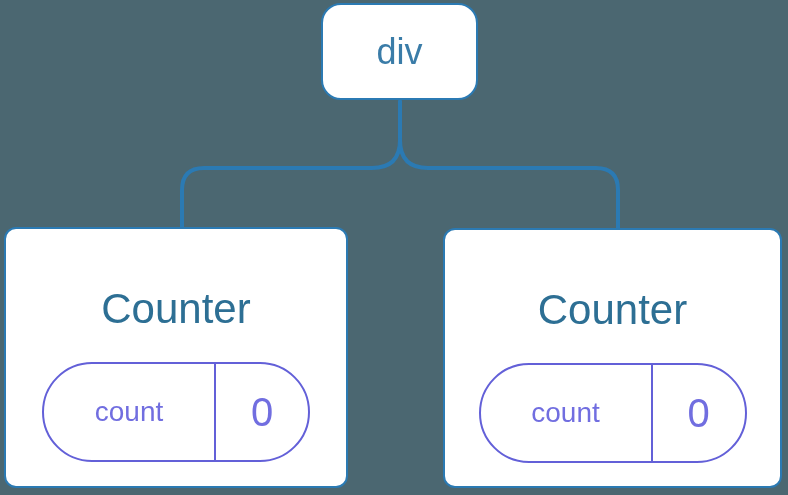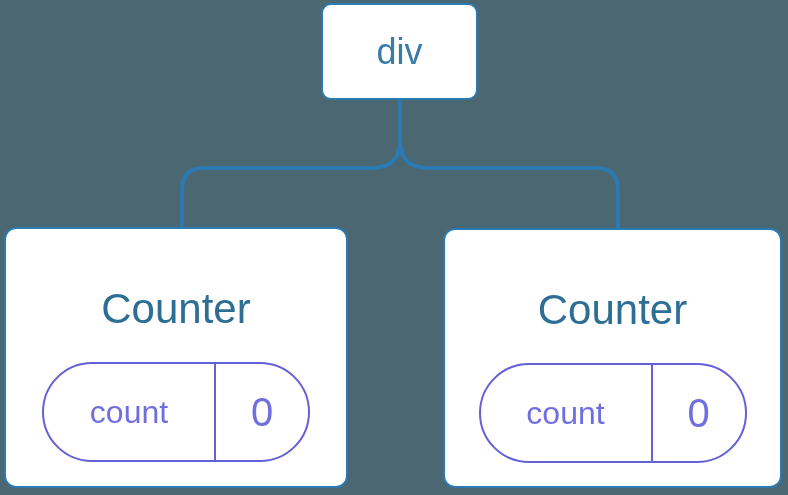--- a/index.html
+++ b/index.html
@@ -30,21 +30,21 @@
   }
   .node-root {
     position: absolute;
     left: 321px;
     top: 3px;
     width: 157px;
     height: 97px;
     box-sizing: border-box;
     background: var(--node-bg, #FFFFFF);
     border: 2.5px solid var(--node-border, #2B7AB3);
-    border-radius: 10px;
+    border-radius: 20px;
     display: flex;
     align-items: center;
     justify-content: center;
     font-size: 36px;
     color: var(--root-label, #3A7CA8);
   }
   .counter-card {
     position: absolute;
     box-sizing: border-box;
     background: var(--node-bg, #FFFFFF);
@@ -78,21 +78,21 @@
     border: 2px solid var(--pill-border, #6360D8);
     border-radius: 52px;
     display: flex;
     align-items: stretch;
   }
   .pill-key {
     flex: 1;
     display: flex;
     align-items: center;
     justify-content: center;
-    font-size: 32px;
+    font-size: 28px;
     color: var(--pill-text, #716EE0);
   }
   .pill-divider {
     width: 2px;
     background: var(--pill-border, #6360D8);
   }
   .pill-value {
     width: 92px;
     display: flex;
     align-items: center;

